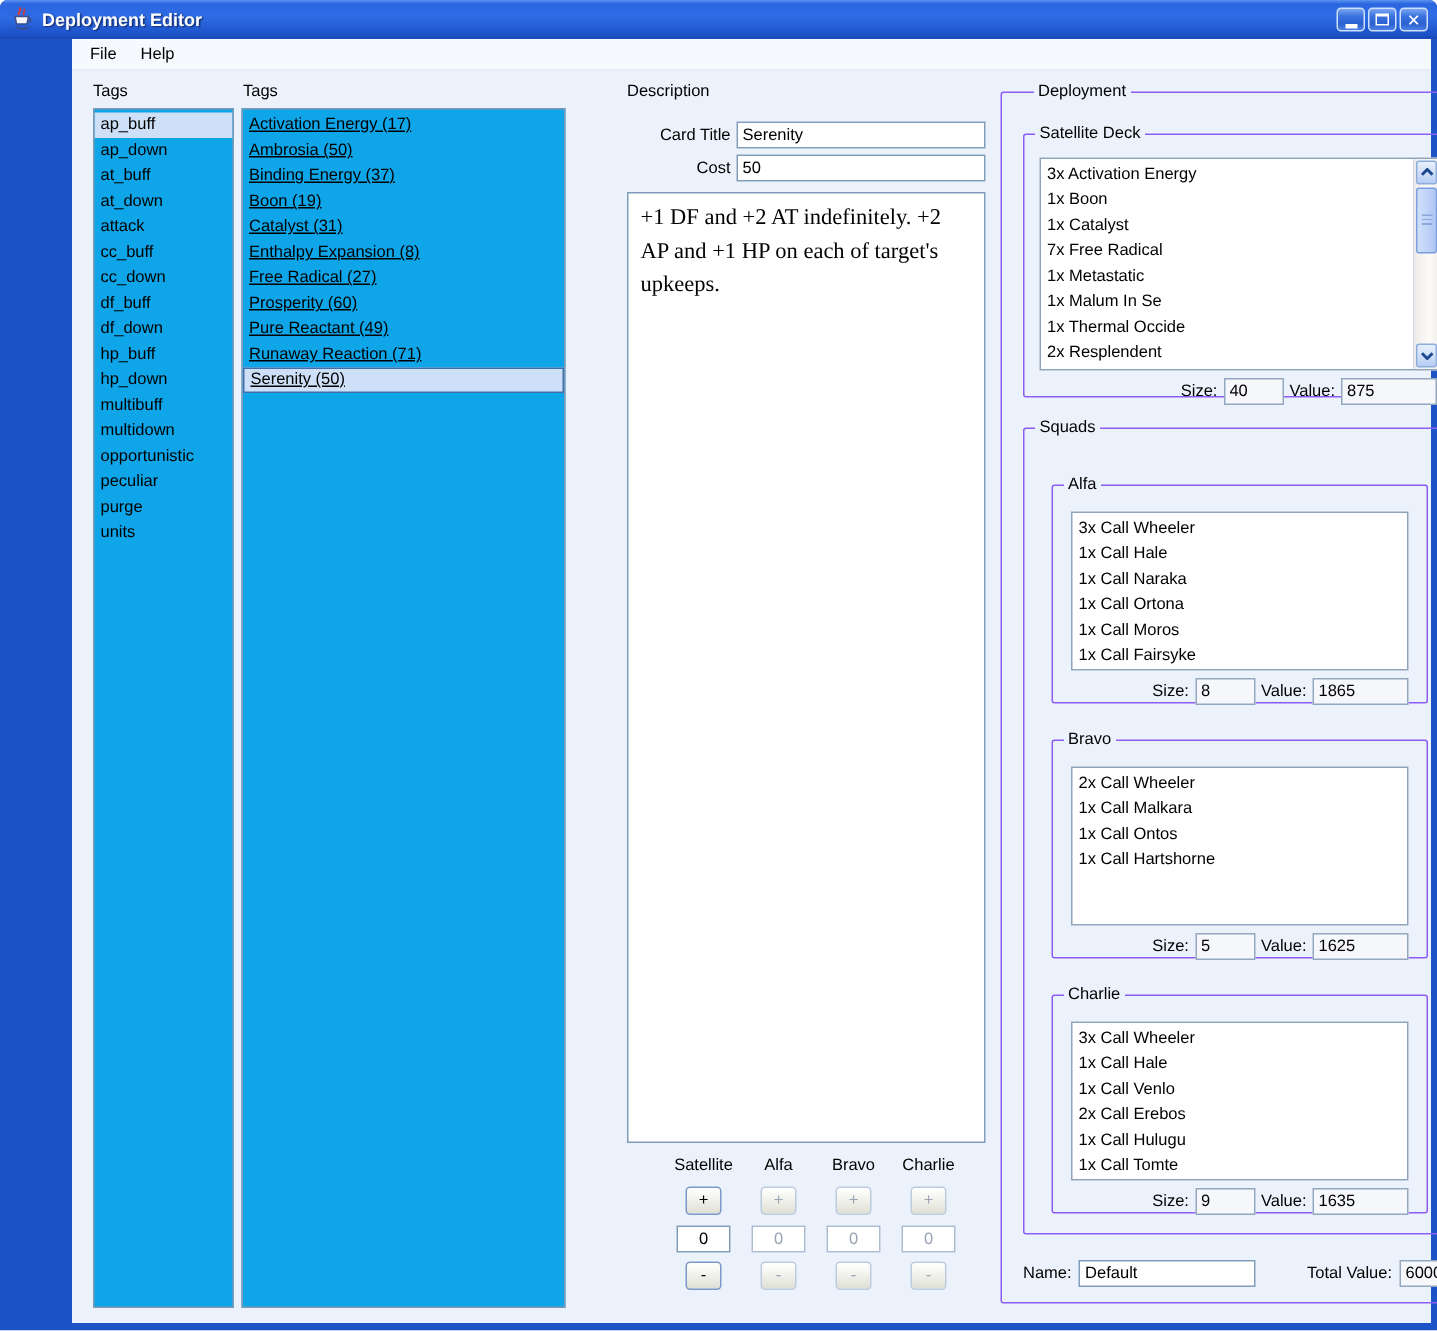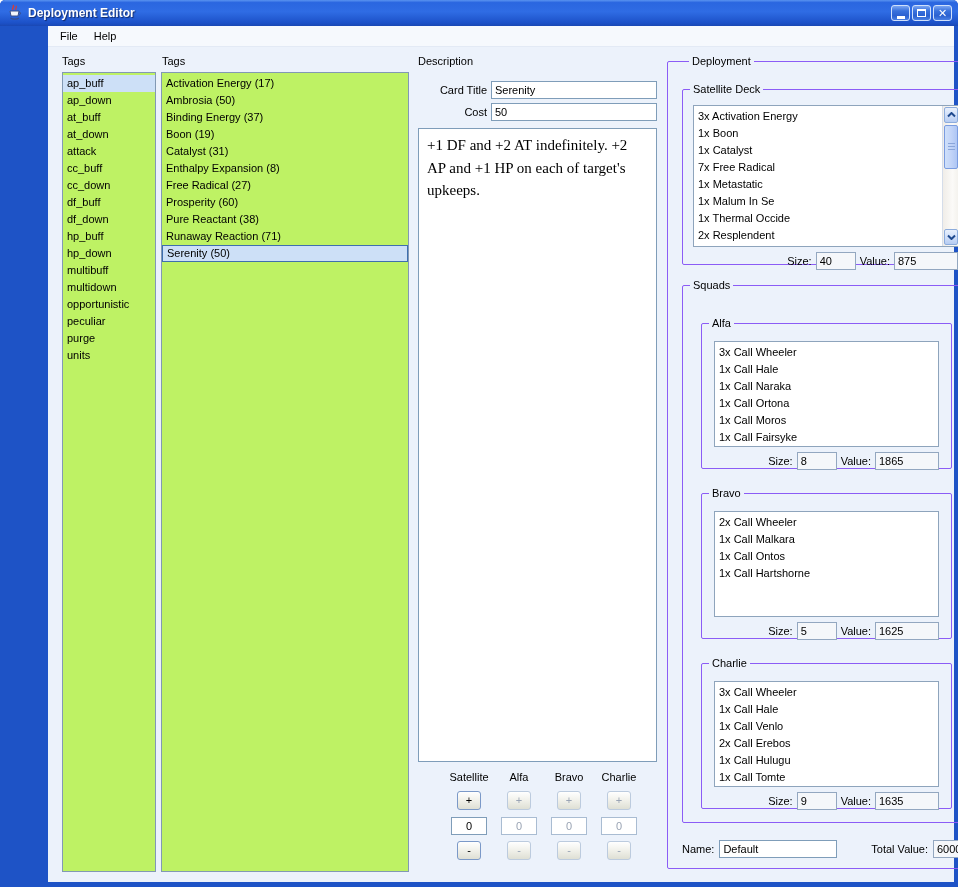--- a/index.html
+++ b/index.html
@@ -43,21 +43,21 @@
   .menubar {
     height:21px; background:#f6f9fd; border-bottom:1px solid #e3eaf5;
     display:flex; align-items:center; padding-left:6px; gap:4px;
   }
   .menu-item { font-size:11px; color:#000; padding:2px 6px; }
   .main { position:absolute; top:21px; left:0; right:0; bottom:0; }
 
   .panel-label { position:absolute; font-size:11px; color:#000; }
 
   
-  .listbox { position:absolute; background:#bef264; border:1px solid #8299b4; overflow:hidden; padding-top:2px; }
+  .listbox { position:absolute; background:#0ea5e9; border:1px solid #8299b4; overflow:hidden; padding-top:2px; }
   .list-item { height:17px; line-height:17px; font-size:11px; padding:0 4px; white-space:nowrap; color:#000; }
   .list-item.sel-plain { background:#cde0f7; }
   .list-item.sel-focus { background:#cde0f7; height:17px; line-height:15px; border:1px solid #3f6fae; }
 
   
   .tf {
     border:1px solid #7f9db9; background:#fff; font-family:"Liberation Sans",sans-serif;
     font-size:11px; padding:1px 3px; color:#000;
   }
   .tf.ro { background:#f5f7fa; border-color:#93a7c0; }
@@ -182,30 +182,30 @@
           <div class="list-item">hp_down</div>
           <div class="list-item">multibuff</div>
           <div class="list-item">multidown</div>
           <div class="list-item">opportunistic</div>
           <div class="list-item">peculiar</div>
           <div class="list-item">purge</div>
           <div class="list-item">units</div>
         </div>
 
       <span class="panel-label" style="left:114px; top:8px;">Tags</span>
-      <div class="listbox" style="left:113px; top:25px; width:248px; height:800px;">
+      <div class="listbox" style="left:113px; top:25px; width:216px; height:800px;text-decoration:underline;">
           <div class="list-item">Activation Energy (17)</div>
           <div class="list-item">Ambrosia (50)</div>
           <div class="list-item">Binding Energy (37)</div>
           <div class="list-item">Boon (19)</div>
           <div class="list-item">Catalyst (31)</div>
           <div class="list-item">Enthalpy Expansion (8)</div>
           <div class="list-item">Free Radical (27)</div>
           <div class="list-item">Prosperity (60)</div>
-          <div class="list-item">Pure Reactant (38)</div>
+          <div class="list-item">Pure Reactant (49)</div>
           <div class="list-item">Runaway Reaction (71)</div>
           <div class="list-item sel-focus">Serenity (50)</div>
         </div>
 
       <span class="panel-label" style="left:370px; top:8px;">Description</span>
       <span class="panel-label" style="left:340px; top:37px; width:99px; text-align:right;">Card Title</span>
       <input class="tf" style="position: absolute; left: 443px; top: 34px; width: 166px; height: 18px;" value="Serenity">
       <span class="panel-label" style="left:340px; top:59px; width:99px; text-align:right;">Cost</span>
       <input class="tf" style="position: absolute; left: 443px; top: 56px; width: 166px; height: 18px;" value="50">
       <div class="desc-area" style="left:370px; top:81px; width:239px; height:634px;">+1 DF and +2 AT indefinitely. +2 AP and +1 HP on each of target's upkeeps.</div>

